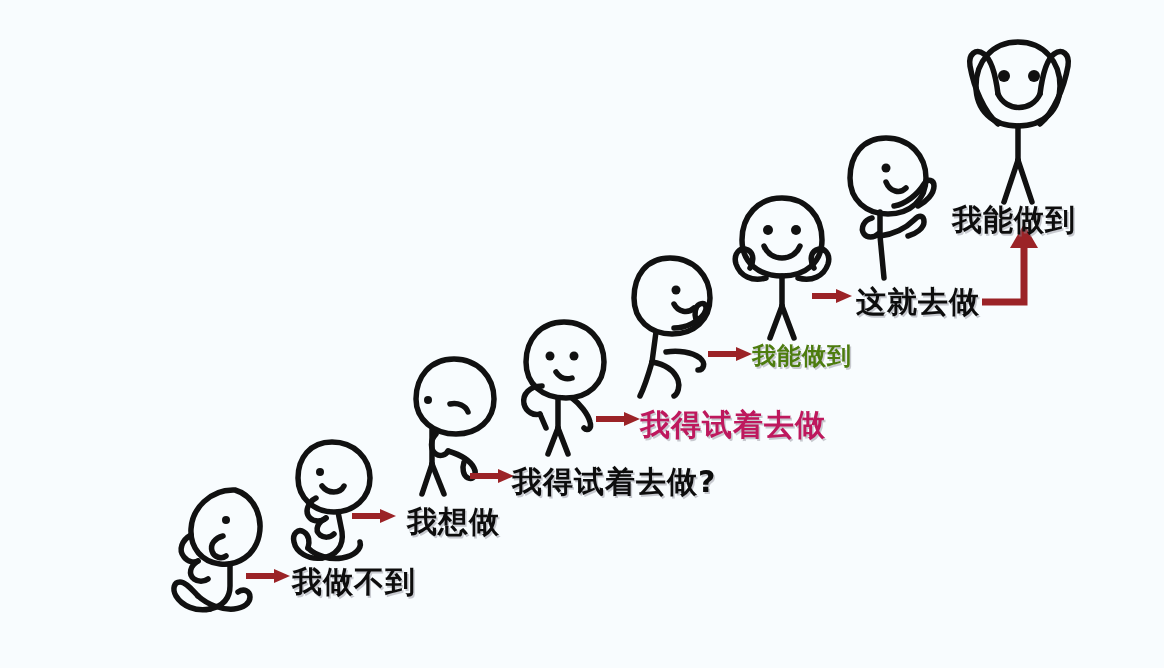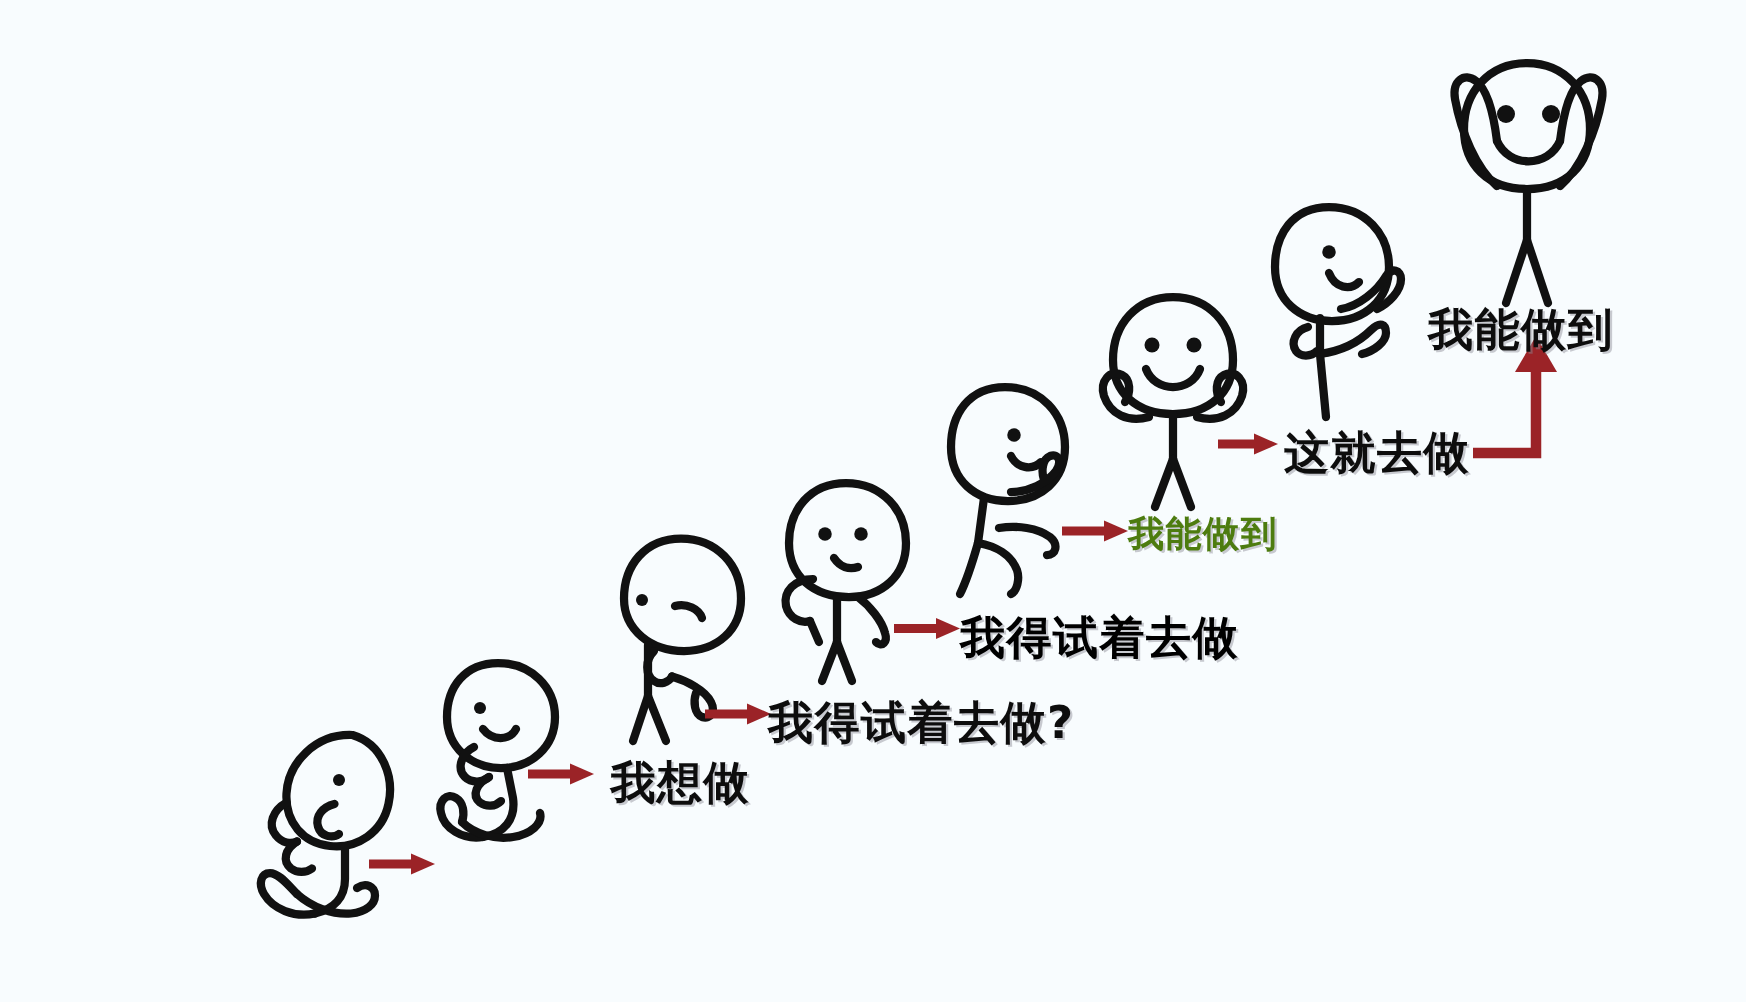--- a/index.html
+++ b/index.html
@@ -201,20 +201,21 @@
       </svg>
   </div>
 
   <div class="arrow" id="arrElbow" style="left: 980px; top: 222px;">
     <svg width="76" height="86" viewBox="0 0 76 86">
       <path d="M2 80 L44 80 L44 22" stroke="#9b2327" stroke-width="7" fill="none" stroke-linecap="butt" stroke-linejoin="miter"></path>
       <path d="M30 26 L44 2 L58 26 Z" fill="#9b2327"></path>
     </svg>
   </div>
 
+  <div class="label" id="lab1" style="left: 292px; top: 562px; font-size: 30px; color: rgb(13, 13, 13);">我做不到</div>
   <div class="label" id="lab2" style="left: 407px; top: 502px; font-size: 30px; color: rgb(13, 13, 13);">我想做</div>
   <div class="label" id="lab3" style="left: 512px; top: 462px; font-size: 30px; color: rgb(13, 13, 13);">我得试着去做?</div>
-  <div class="label" id="lab4" style="left: 640px; top: 405px; font-size: 30px; color: #000000;">我得试着去做</div>
+  <div class="label" id="lab4" style="left: 640px; top: 405px; font-size: 30px; color: #be185d;">我得试着去做</div>
   <div class="label" id="lab5" style="left: 752px; top: 340px; font-size: 24px; color: #4d7c0f;">我能做到</div>
   <div class="label" id="lab6" style="left: 856px; top: 282px; font-size: 30px; color: rgb(13, 13, 13);">这就去做</div>
   <div class="label" id="lab7" style="left: 952px; top: 200px; font-size: 30px; color: rgb(13, 13, 13);">我能做到</div>
 
 </div>
 
 </body></html>

